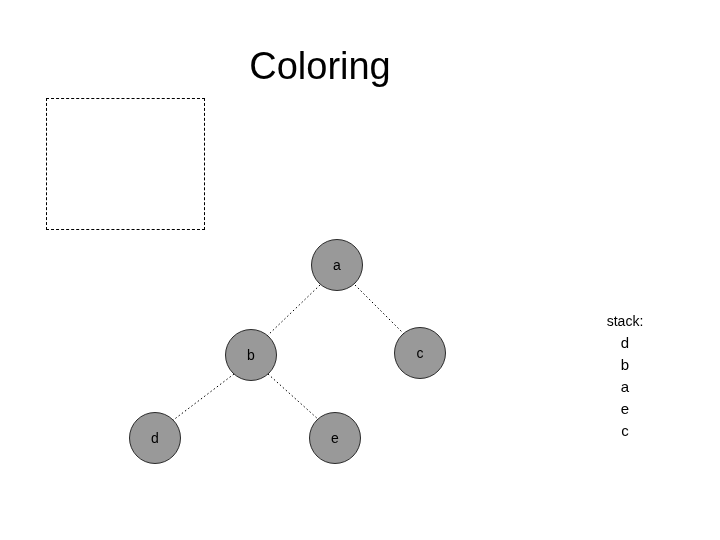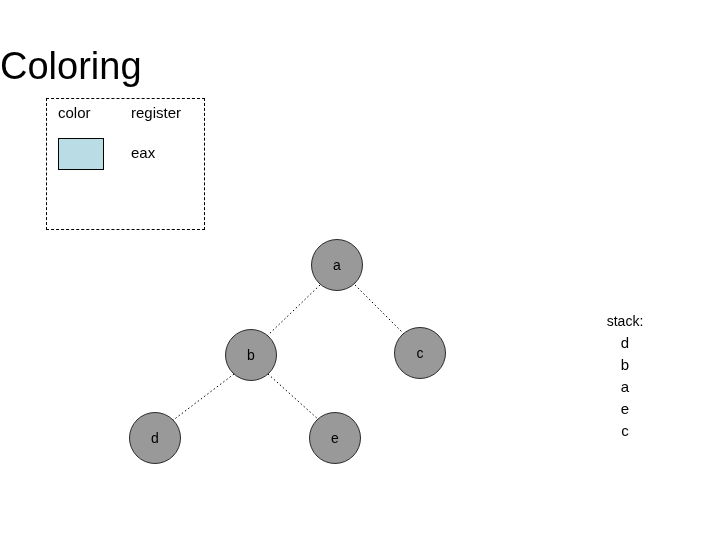--- a/index.html
+++ b/index.html
@@ -15,20 +15,21 @@
     font-family: "Liberation Sans", sans-serif;
     color: #000000;
   }
 
   
   #slide-title {
     position: absolute;
     left: 0;
     top: 44px;
     width: 640px;
+    text-align: center;
     font-size: 38px;
     line-height: 44px;
     font-weight: normal;
     color: #000000;
     letter-spacing: 0px;
   }
 
   
   #legend {
     position: absolute;
@@ -135,29 +136,21 @@
     line-height: 22px;
   }
 </style>
 </head>
 <body>
 
 <div id="slide-title">Coloring</div>
 
 <div id="legend">
 
-  <div id="legend-header">
-    <span class="legend-head-cell legend-head-color">color</span>
-    <span class="legend-head-cell legend-head-register">register</span>
-  </div>
 
-  <div class="legend-row row-0">
-    <span class="legend-swatch" id="swatch-0" style="background: rgb(185, 220, 229);"></span>
-    <span class="legend-reg">eax</span>
-  </div>
 
 
 </div>
 
 <div id="graph">
 
   <svg id="graph-edges" viewBox="0 0 720 540">
       <line x1="320" y1="285" x2="266" y2="337" stroke="#000000" stroke-width="1" stroke-dasharray="1.5,2.5" stroke-linecap="butt"></line>
       <line x1="355" y1="285" x2="404" y2="334" stroke="#000000" stroke-width="1" stroke-dasharray="1.5,2.5" stroke-linecap="butt"></line>
       <line x1="234" y1="374" x2="172" y2="421" stroke="#000000" stroke-width="1" stroke-dasharray="1.5,2.5" stroke-linecap="butt"></line>

